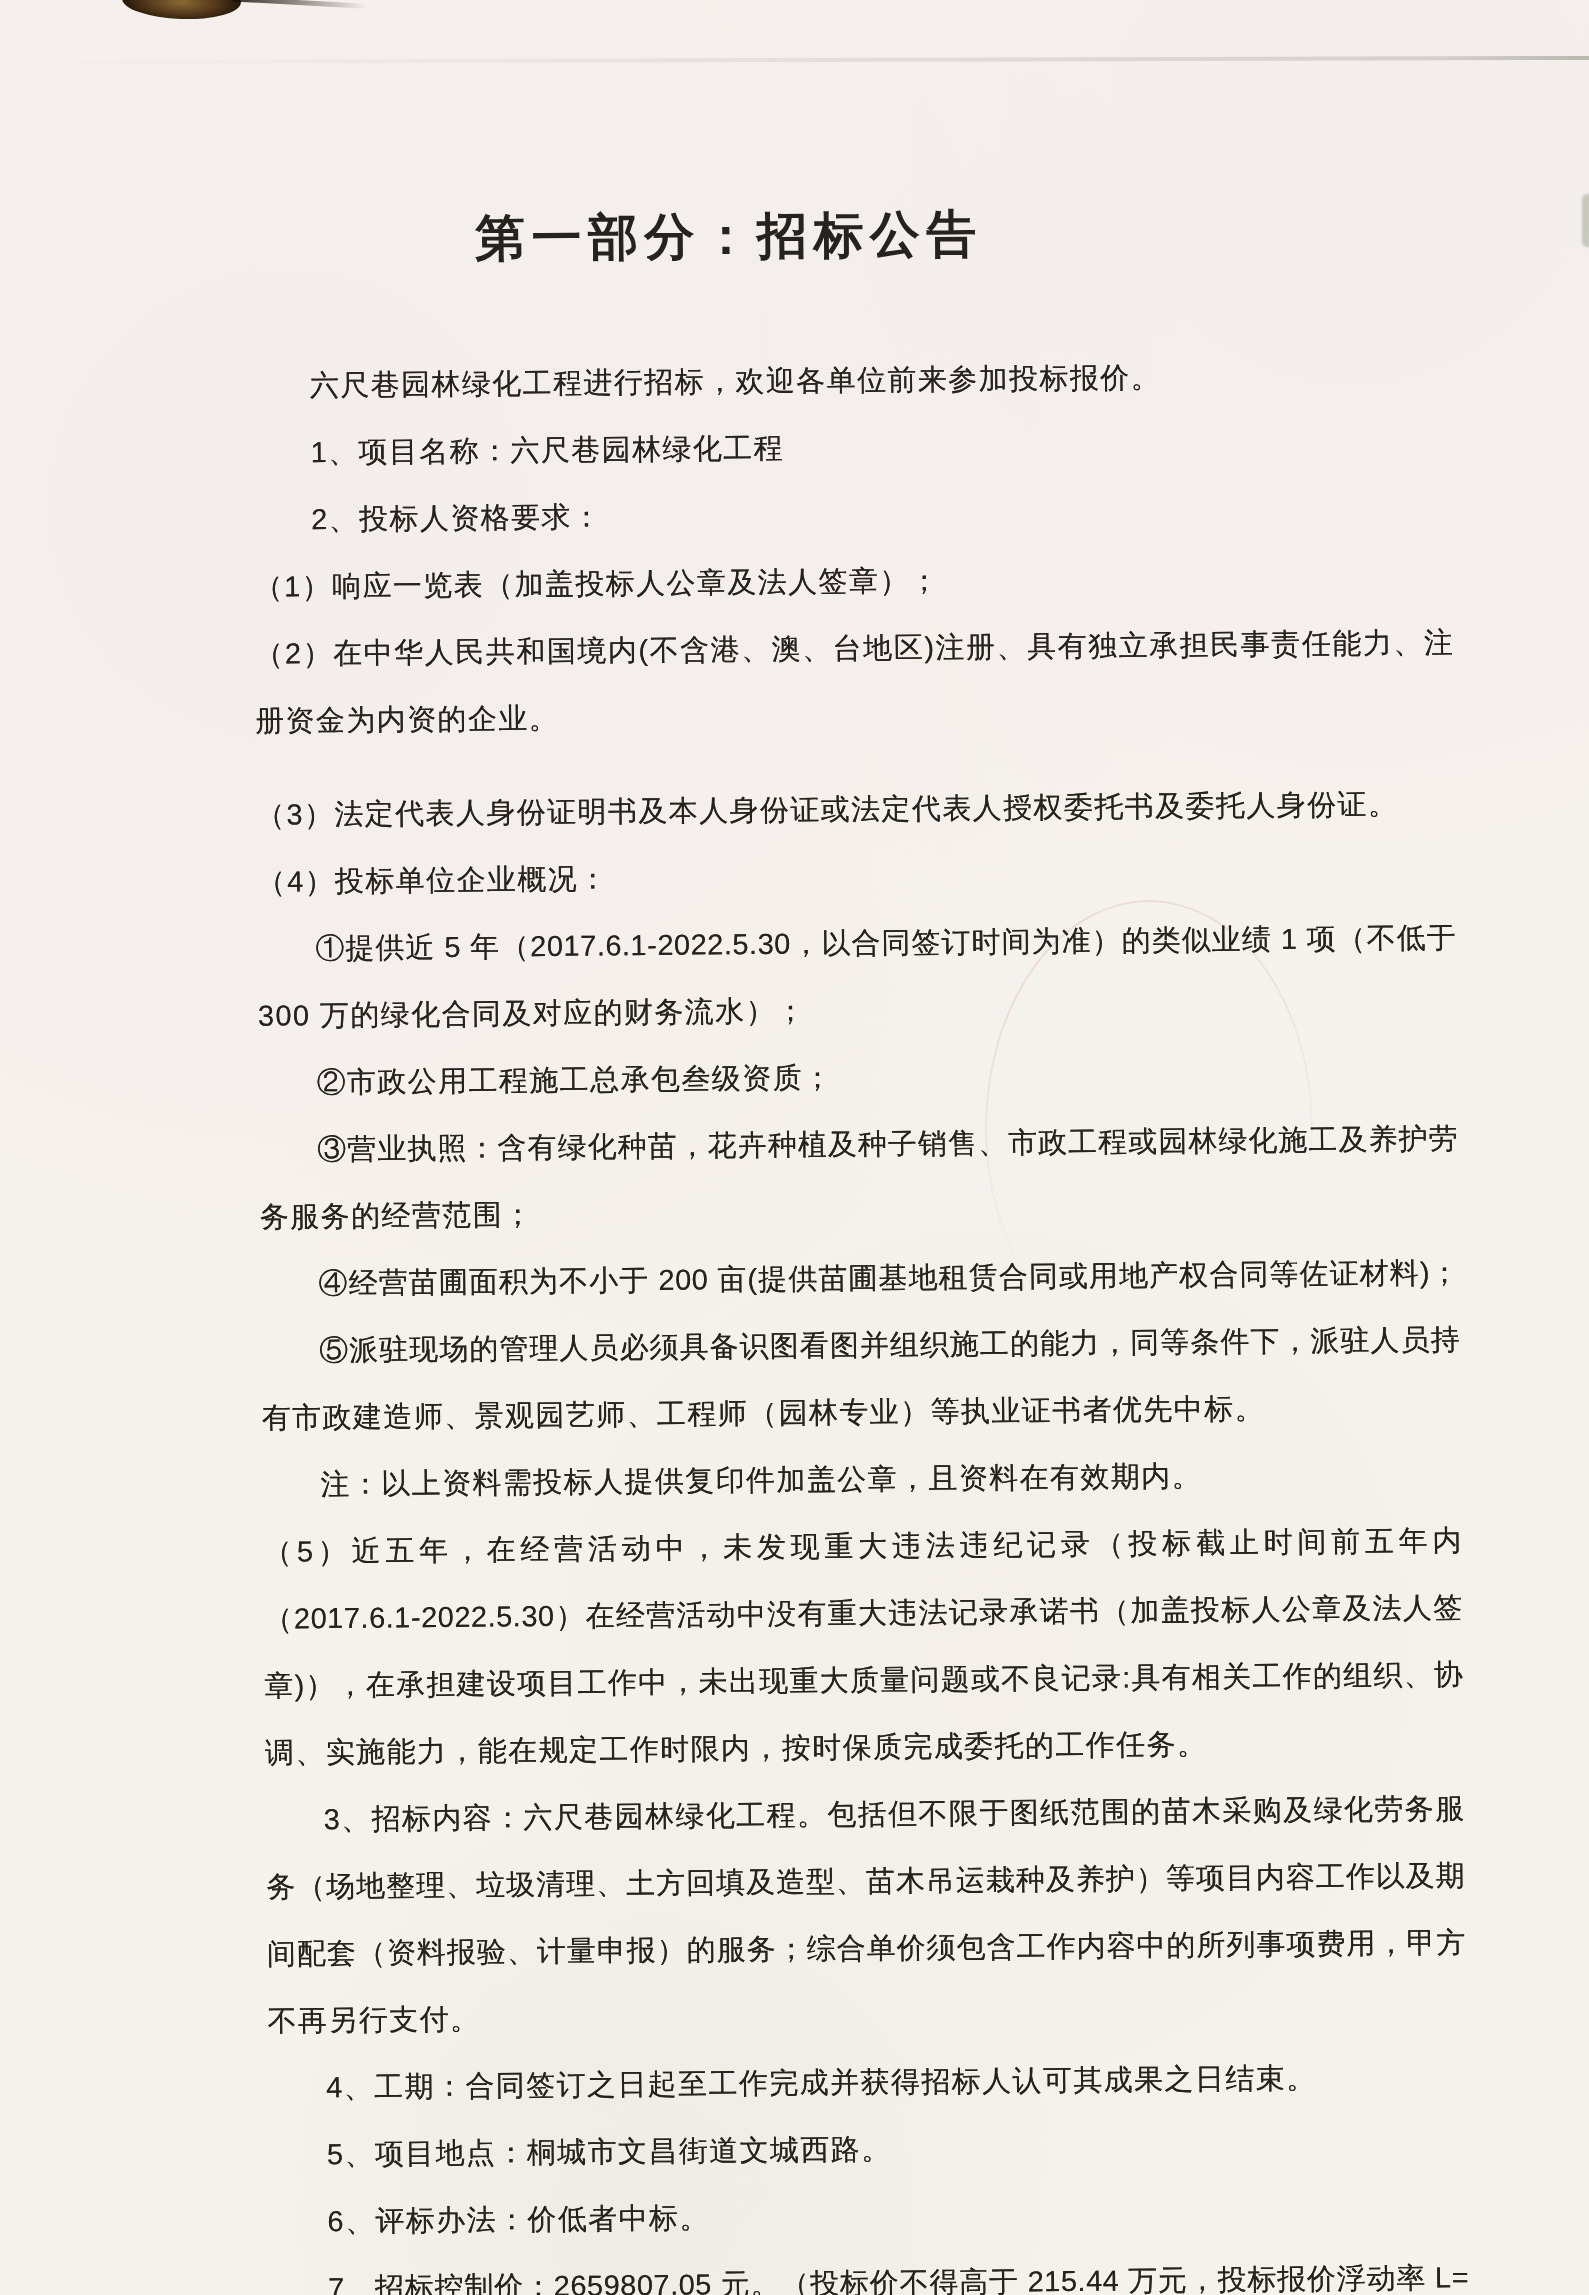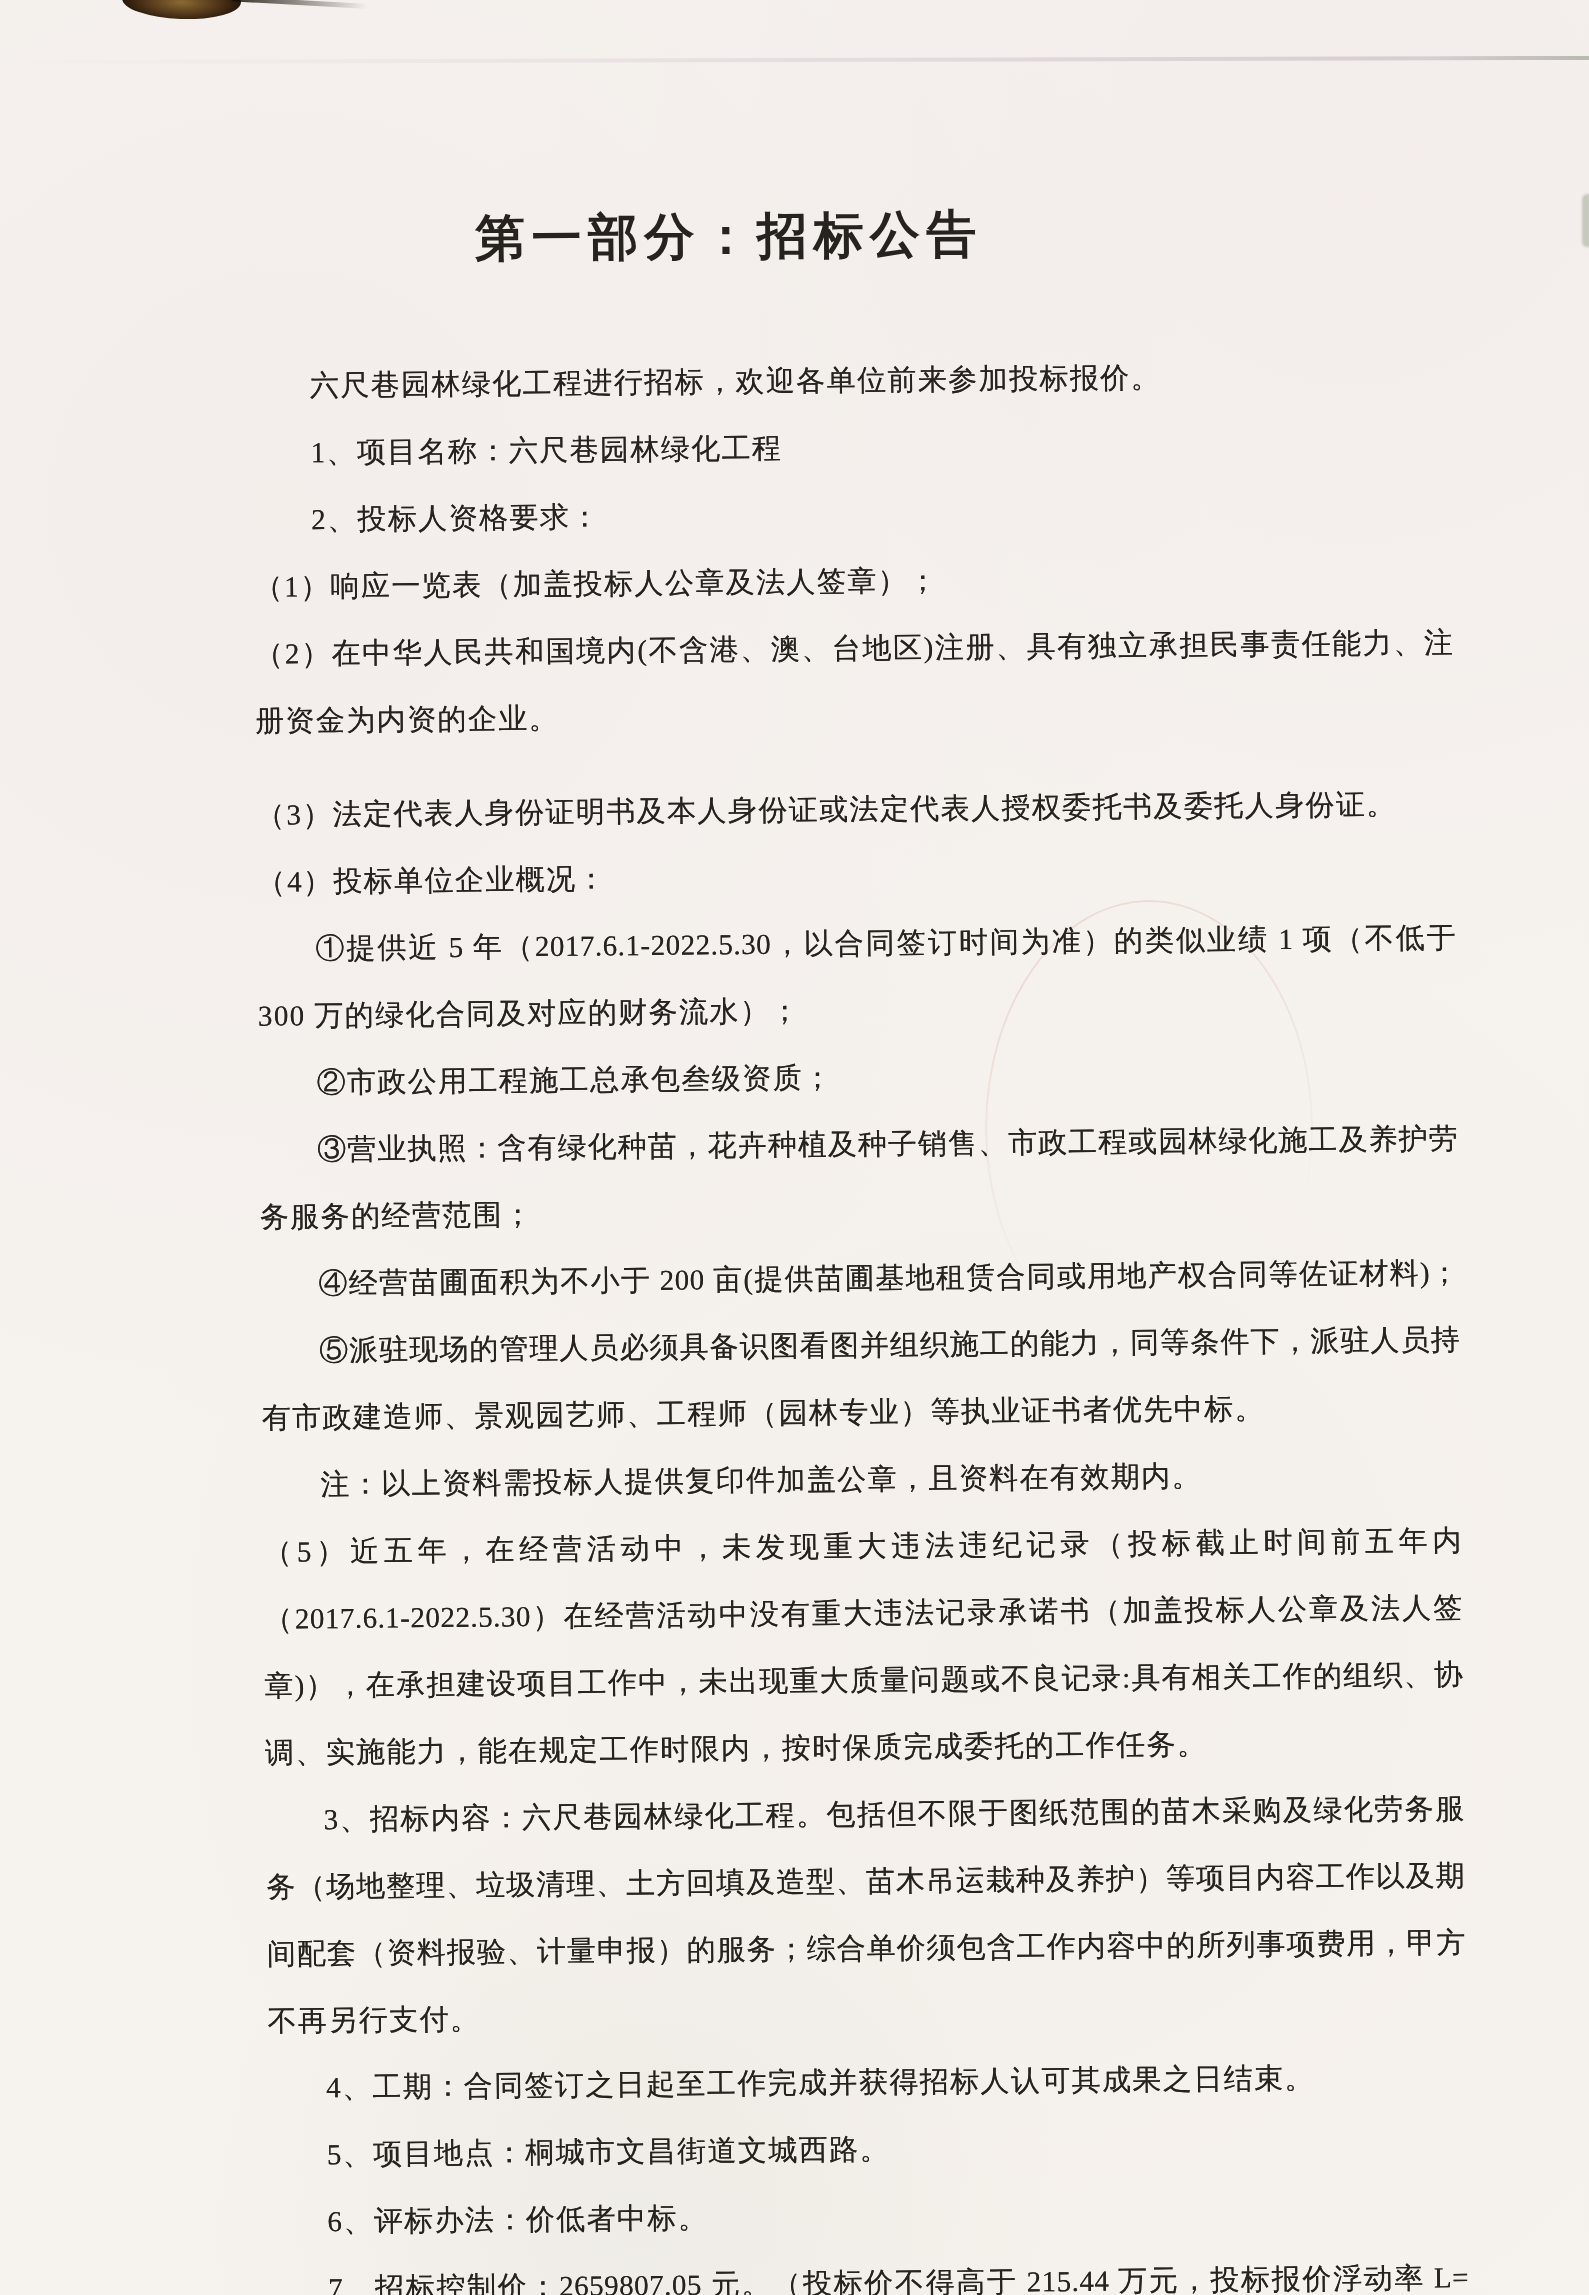--- a/index.html
+++ b/index.html
@@ -12,21 +12,21 @@
     position:relative;
     width:1590px;height:2295px;
     margin:0 auto;
     overflow:hidden;
     background:
       radial-gradient(circle at 18% 22%, rgba(216,194,206,0.10), transparent 42%),
       radial-gradient(circle at 85% 6%,  rgba(222,202,214,0.14), transparent 34%),
       radial-gradient(circle at 62% 72%, rgba(214,204,190,0.08), transparent 46%),
       radial-gradient(circle at 40% 97%, rgba(178,190,170,0.10), transparent 18%),
       var(--paper);
-    font-family:Liberation Serif, serif;
+    font-family:Liberation Sans, sans-serif;
     color:var(--ink);
   }
   
   .ink-blot{
     position:absolute;left:122px;top:-18.3px;width:119px;height:37px;
     border-radius:50%;
     background:radial-gradient(ellipse at 50% 55%, #8a6a33 0%, #55391b 40%, #221507 72%, #140c04 100%);
     transform:rotate(2deg);
   }
   .ink-blot::after{

